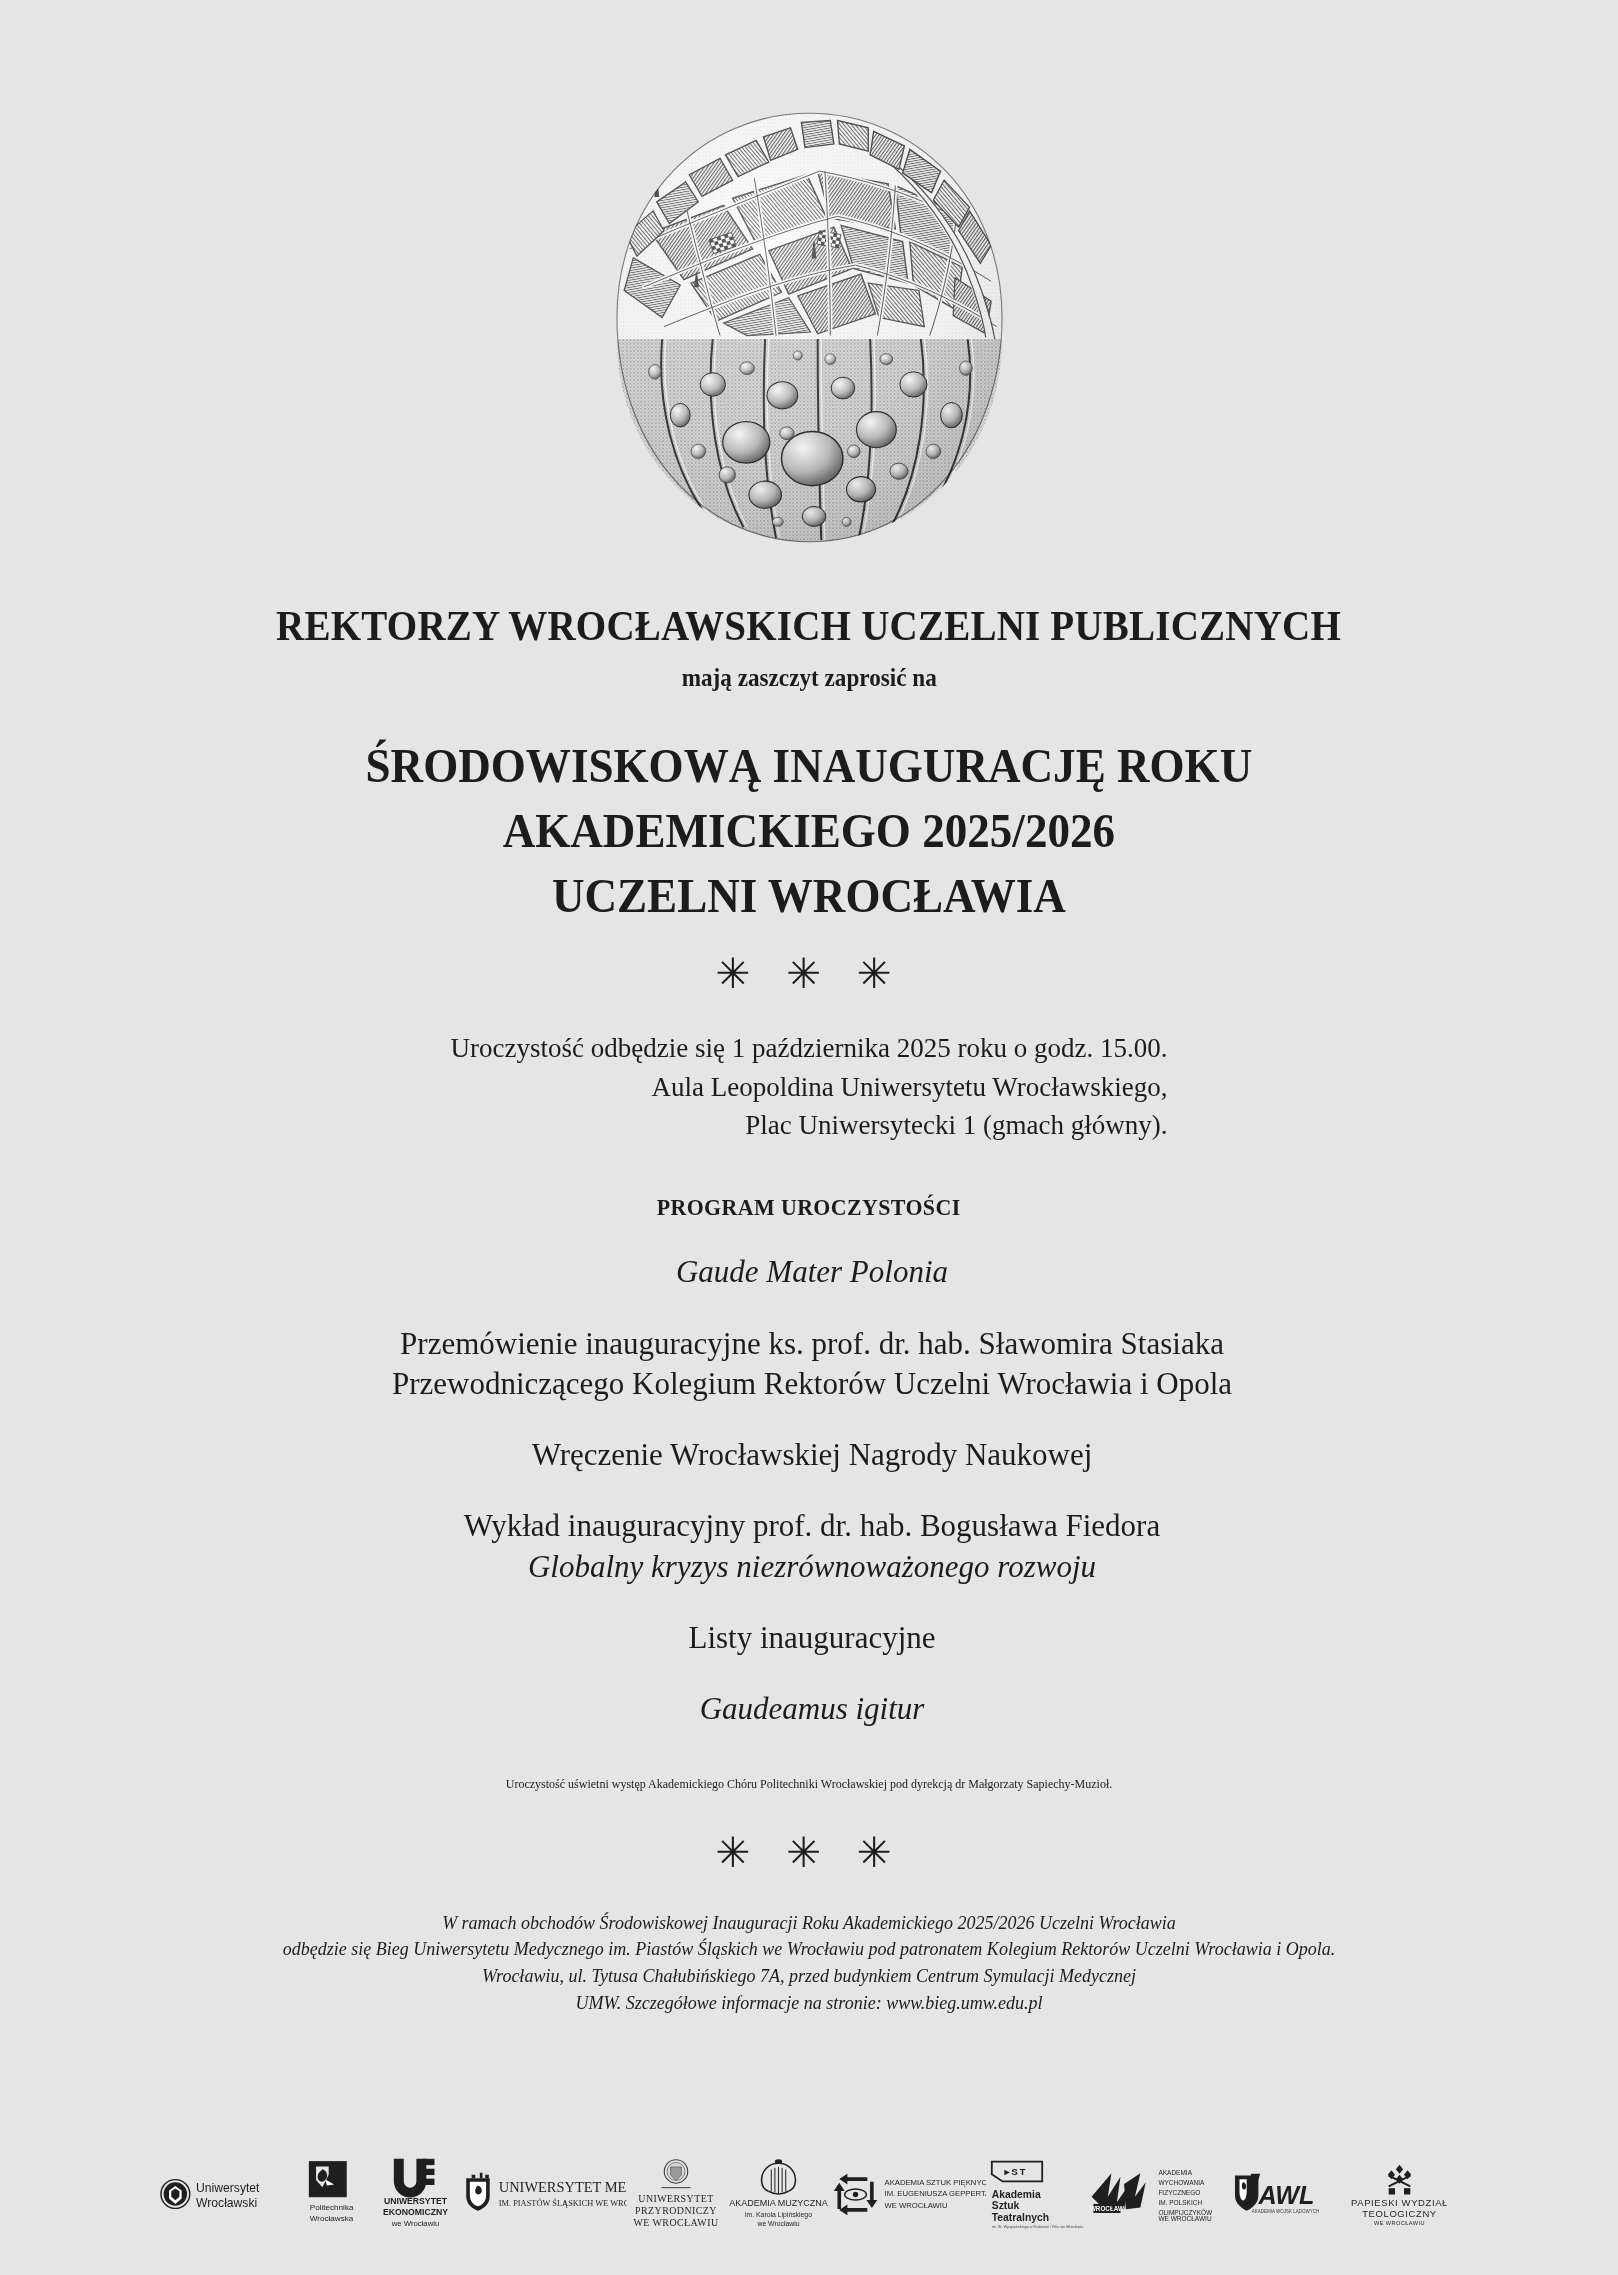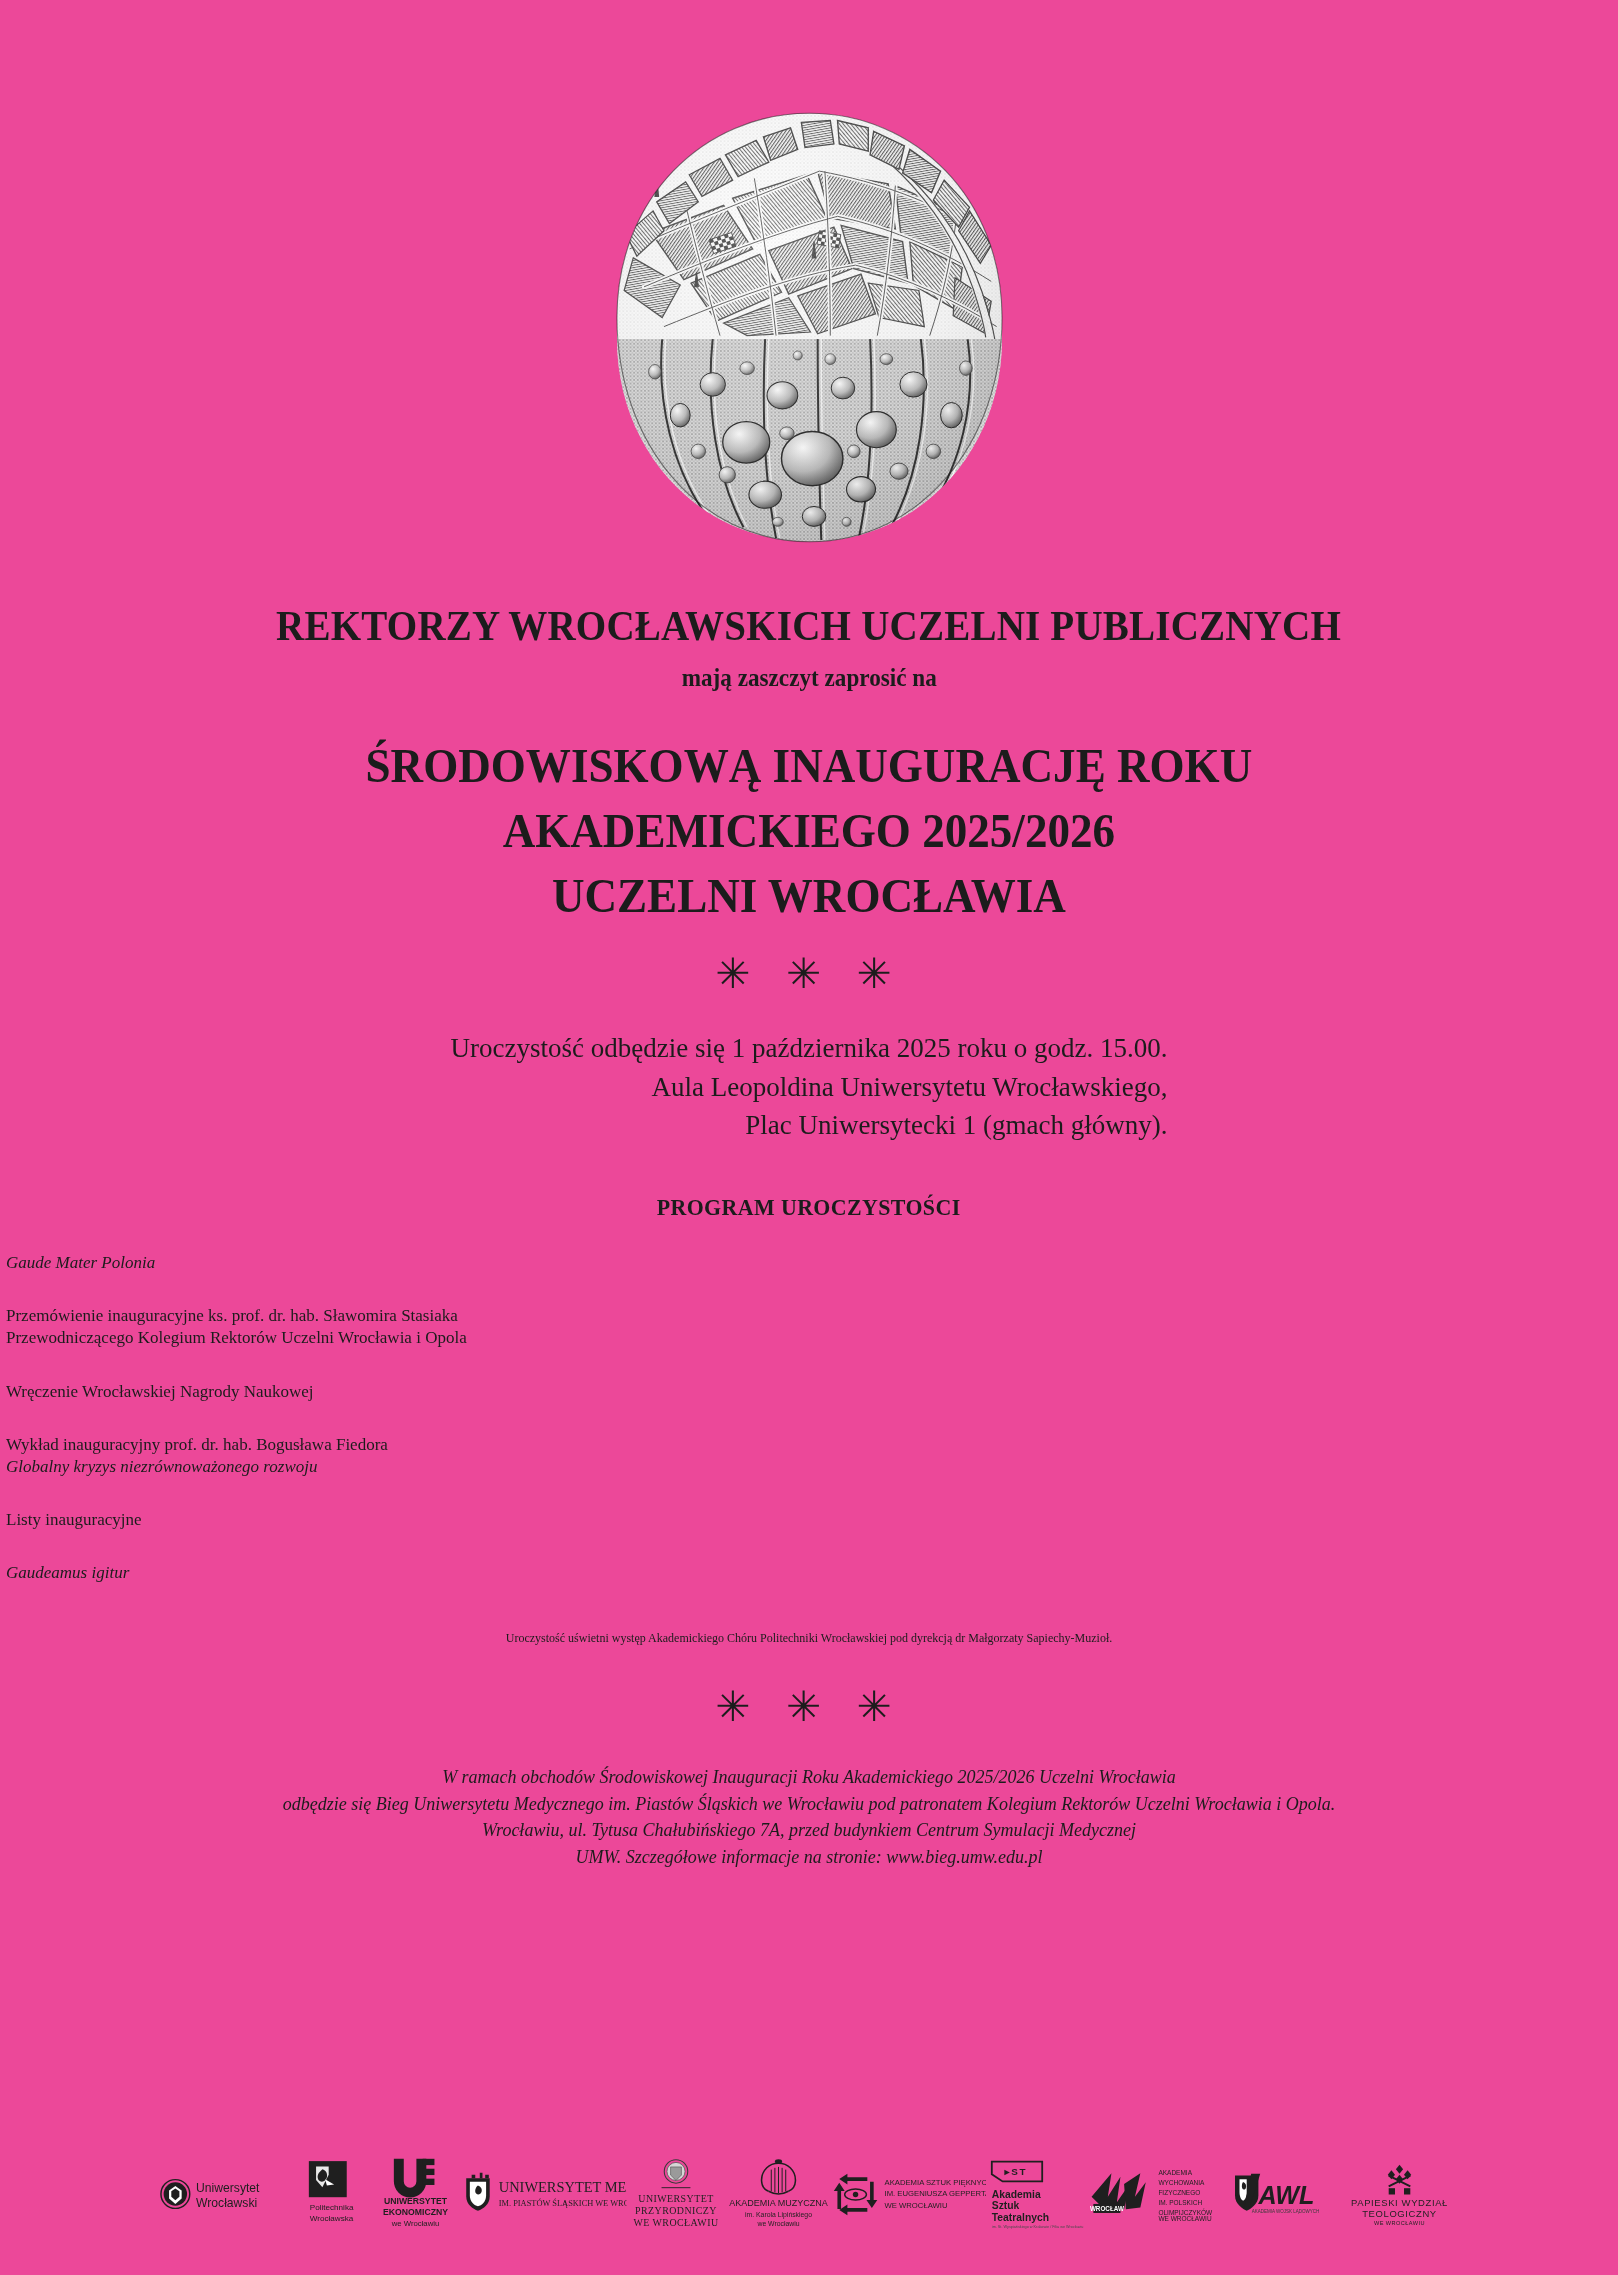--- a/index.html
+++ b/index.html
@@ -13,21 +13,21 @@
     position: relative;
     font-family: "Liberation Serif", "DejaVu Serif", serif;
     color: #1a1a1a;
     overflow: hidden;
   }
 
   .poster {
     width: 1618px;
     height: 2276px;
     position: relative;
-    background: #ec4899;
+    background: #e5e5e5;
     display: flex;
     flex-direction: column;
     align-items: center;
   }
 
   
   .illustration-wrap {
     width: 1618px;
     height: 543px;
     margin-top: 56px;
@@ -99,22 +99,22 @@
     text-align: center;
     margin-top: 51px;
     transform: scaleX(0.97);
     color: #1c1c1c;
   }
   .program {
     margin-top: 0;
     width: 100%;
   }
   .program-item {
-    text-align: left;
-    font-size: 17px;
+    text-align: center;
+    font-size: 31px;
     line-height: 1.30;
     margin-top: 31px;
     color: #1c1c1c;
     padding-left: 6px;
   }
   .program-item.italic { font-style: italic; }
   .program-item .sub {
     display: block;
     font-style: italic;
   }

